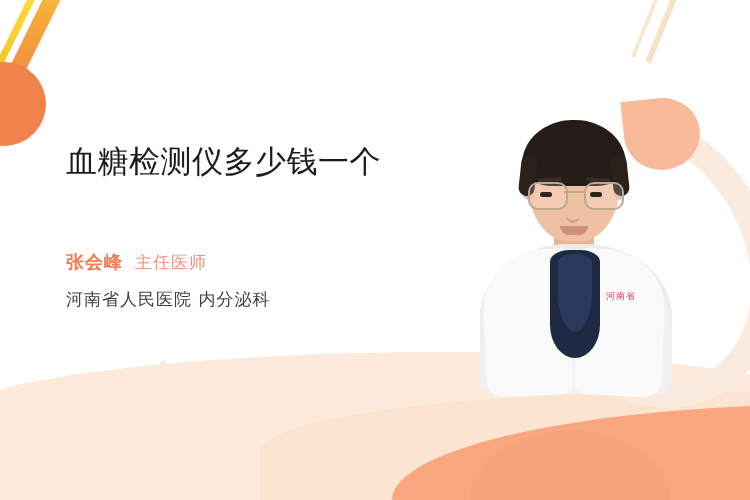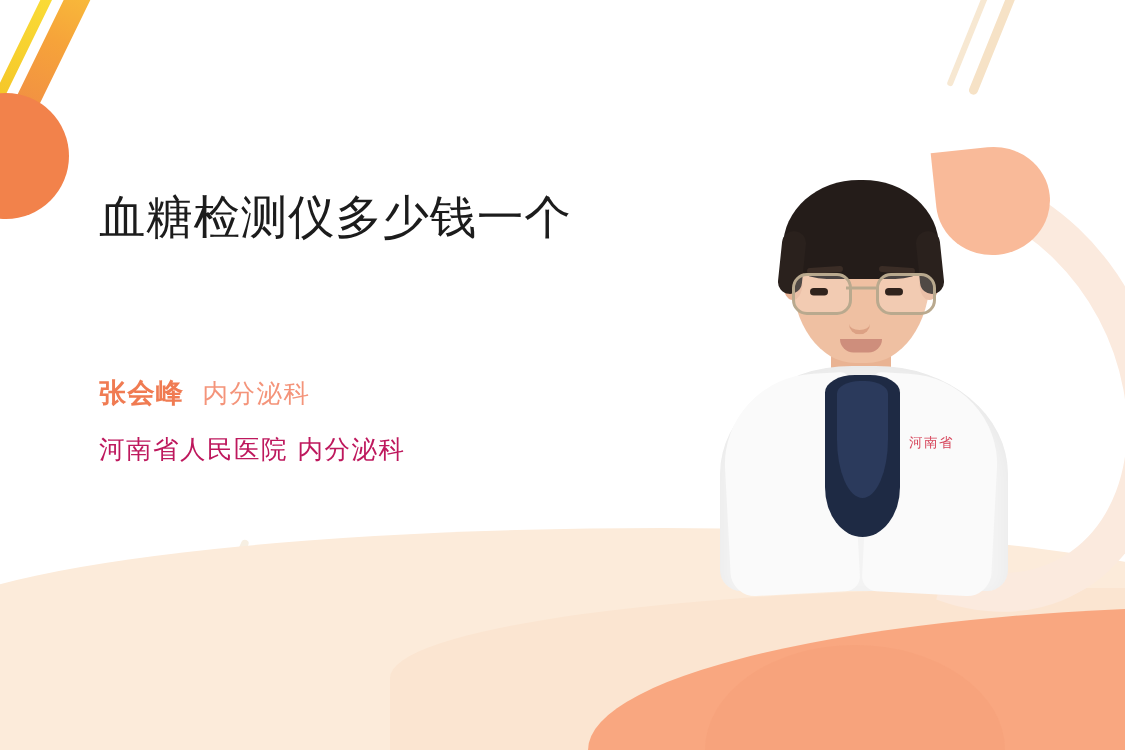--- a/index.html
+++ b/index.html
@@ -251,21 +251,21 @@
   }
   .doc-mouth {
     position: absolute; left: 102px; top: 122px;
     width: 28px; height: 9px;
     background: #CE8E7C; border-radius: 0 0 14px 14px;
   }
 
   
   .title {
     position: absolute;
-    left: 66px; top: 124px;
+    left: 66px; top: 140px;
     width: 350px;
     color: #1C1C1C;
     font-size: 31px;
     line-height: 42px;
     font-weight: 400;
     letter-spacing: .5px;
     font-family: "DejaVu Sans", "Liberation Sans", sans-serif;
   }
   .byline {
     position: absolute;
@@ -283,21 +283,21 @@
   }
   .doc-title {
     color: #F4947A;
     font-size: 17px;
     letter-spacing: 1px;
     font-family: "DejaVu Sans", "Liberation Sans", sans-serif;
   }
   .affiliation {
     position: absolute;
     left: 66px; top: 288px;
-    color: #be185d;
+    color: #404040;
     font-size: 17px;
     letter-spacing: 1px;
     font-family: "DejaVu Sans", "Liberation Sans", sans-serif;
   }
 </style>
 </head>
 <body>
 
 <div id="card">
 
@@ -344,18 +344,18 @@
       <div class="doc-eye-r"></div>
       <div class="doc-nose"></div>
       <div class="doc-mouth"></div>
     </div>
   </div>
 
   <div class="title">血糖检测仪多少钱一个</div>
 
   <div class="byline">
     <span class="doc-name">张会峰</span>
-    <span class="doc-title">内分泌科</span>
+    <span class="doc-title">主任医师</span>
   </div>
 
   <div class="affiliation">河南省人民医院  内分泌科</div>
 
 </div>
 
 </body></html>

